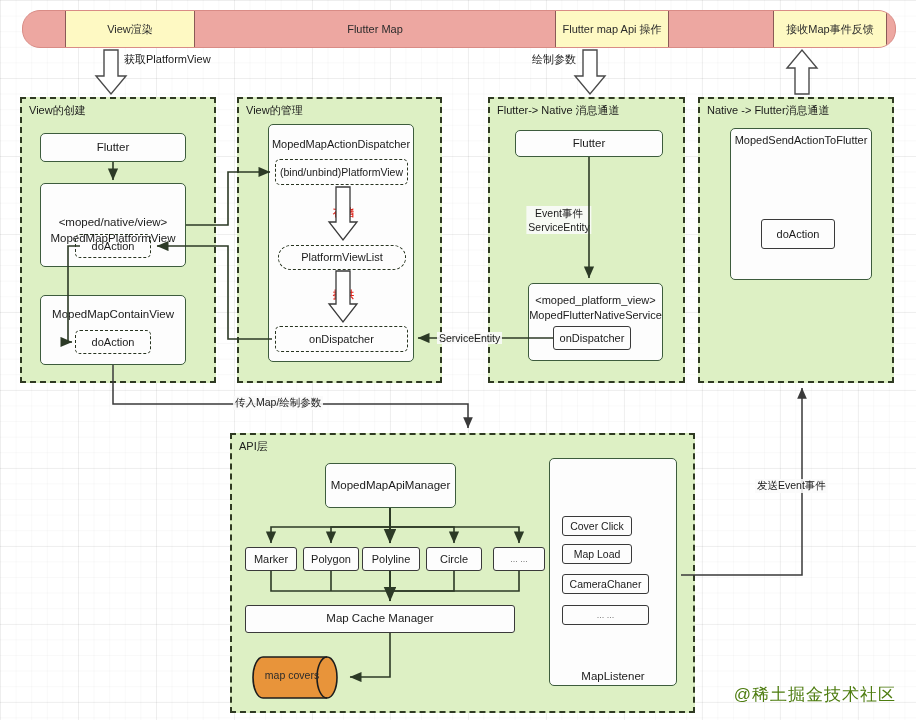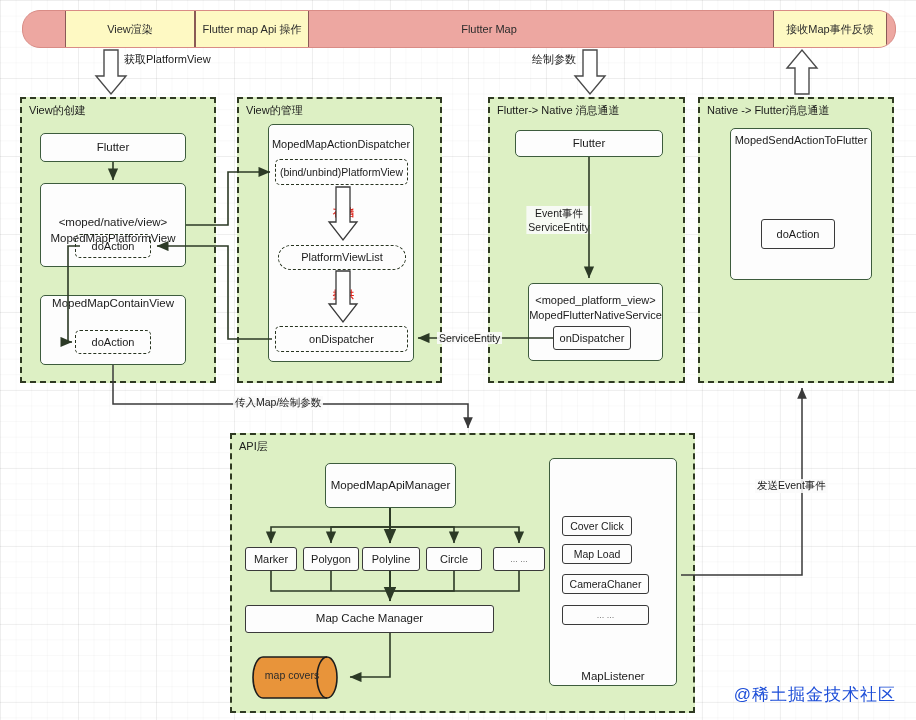--- a/index.html
+++ b/index.html
@@ -17,21 +17,21 @@
       linear-gradient(to bottom, rgba(0,0,0,0.045) 1px, transparent 1px),
       linear-gradient(to right, rgba(0,0,0,0.022) 1px, transparent 1px),
       linear-gradient(to bottom, rgba(0,0,0,0.022) 1px, transparent 1px);
     background-size:78px 78px,78px 78px,15.6px 15.6px,15.6px 15.6px;
     pointer-events:none;
   }
   #svgroot{position:absolute;left:0;top:0;width:916px;height:720px;}
   .lbl{position:absolute;font-size:11px;line-height:1.25;white-space:nowrap;}
   .lbl.cn{font-size:11px;}
   .wm{
-    position:absolute;color:#1d4ed8;font-size:17px;letter-spacing:1px;
+    position:absolute;color:#4d7c0f;font-size:17px;letter-spacing:1px;
     right:20px;bottom:14px;user-select:none;
   }
   
   #topbar{
     position:absolute;left:22px;top:10px;width:872px;height:36px;
     background:#eda7a1;border:1px solid #d98c86;border-radius:18px;
     display:flex;align-items:stretch;overflow:hidden;
   }
   .seg{
     display:flex;align-items:center;justify-content:center;
@@ -64,37 +64,37 @@
   }
 </style>
 </head>
 <body>
 
 <div id="grid"></div>
 
 <div id="topbar">
   <div class="seg dark cap" style="width:42px"></div>
   <div class="seg lite" style="width:128px">View渲染</div>
+  <div class="seg dark" style="width:360px">Flutter Map</div>
   <div class="seg lite" style="width:112px">Flutter map Api 操作</div>
-  <div class="seg dark" style="width:360px">Flutter Map</div>
   <div class="seg dark" style="width:104px"></div>
   <div class="seg lite" style="width:112px">接收Map事件反馈</div>
   <div class="seg dark cap" style="flex:1"></div>
 </div>
 
 <div class="panel" style="left:20px;top:97px;width:196px;height:286px;">
   <div class="ptitle">View的创建</div>
 </div>
 <div class="box" style="left:40px;top:133px;width:146px;height:29px;">Flutter</div>
 <div class="box" style="left:40px;top:183px;width:146px;height:84px;align-items:center;padding-top:12px;">
   <span style="white-space:pre-line;">&lt;moped/native/view&gt;
 MopedMapPlatformView</span>
 </div>
 <div class="box dash" style="left:75px;top:234px;width:76px;height:24px;font-size:11px;">doAction</div>
-<div class="box" style="left:40px;top:295px;width:146px;height:70px;align-items:flex-start;">
+<div class="box" style="left:40px;top:295px;width:146px;height:70px;align-items:flex-start;padding-top:11px;">
   <span>MopedMapContainView</span>
 </div>
 <div class="box dash" style="left:75px;top:330px;width:76px;height:24px;font-size:11px;">doAction</div>
 
 <div class="panel" style="left:237px;top:97px;width:205px;height:286px;">
   <div class="ptitle">View的管理</div>
 </div>
 <div class="box" style="left:268px;top:124px;width:146px;height:238px;align-items:flex-start;padding-top:12px;">
   <span style="font-size:11px;">MopedMapActionDispatcher</span>
 </div>
@@ -128,21 +128,21 @@
   <div class="ptitle">API层</div>
 </div>
 <div class="box" style="left:325px;top:463px;width:131px;height:45px;">MopedMapApiManager</div>
 
 <div class="box sharp" style="left:245px;top:547px;width:52px;height:24px;font-size:11px;">Marker</div>
 <div class="box sharp" style="left:303px;top:547px;width:56px;height:24px;font-size:11px;">Polygon</div>
 <div class="box sharp" style="left:362px;top:547px;width:58px;height:24px;font-size:11px;">Polyline</div>
 <div class="box sharp" style="left:426px;top:547px;width:56px;height:24px;font-size:11px;">Circle</div>
 <div class="box sharp" style="left:493px;top:547px;width:52px;height:24px;font-size:9px;color:#777;">... ...</div>
 
-<div class="box sharp" style="left:245px;top:605px;width:249px;height:28px;font-size:11.5px;">Map Cache Manager</div>
+<div class="box sharp" style="left:245px;top:605px;width:270px;height:28px;font-size:11.5px;">Map Cache Manager</div>
 
 <div style="position:absolute;left:251px;top:655px;width:90px;height:43px;">
   <svg width="96" height="45" viewBox="0 0 96 45" style="position:absolute;left:0;top:0;">
     <path d="M12 2 L76 2 A10 20.5 0 0 1 76 43 L12 43 A10 20.5 0 0 1 12 2 Z" fill="#e8943a" stroke="#1d1d1d" stroke-width="1.6"></path>
     <path d="M76 2 A10 20.5 0 0 0 76 43" fill="none" stroke="#1d1d1d" stroke-width="1.6"></path>
   </svg>
   <span style="position:absolute;left:8px;top:14px;width:66px;text-align:center;font-size:10.5px;color:#2b2b2b;">map covers</span>
 </div>
 
 <div class="box" style="left:549px;top:458px;width:128px;height:228px;align-items:flex-end;padding-top:13px;">

